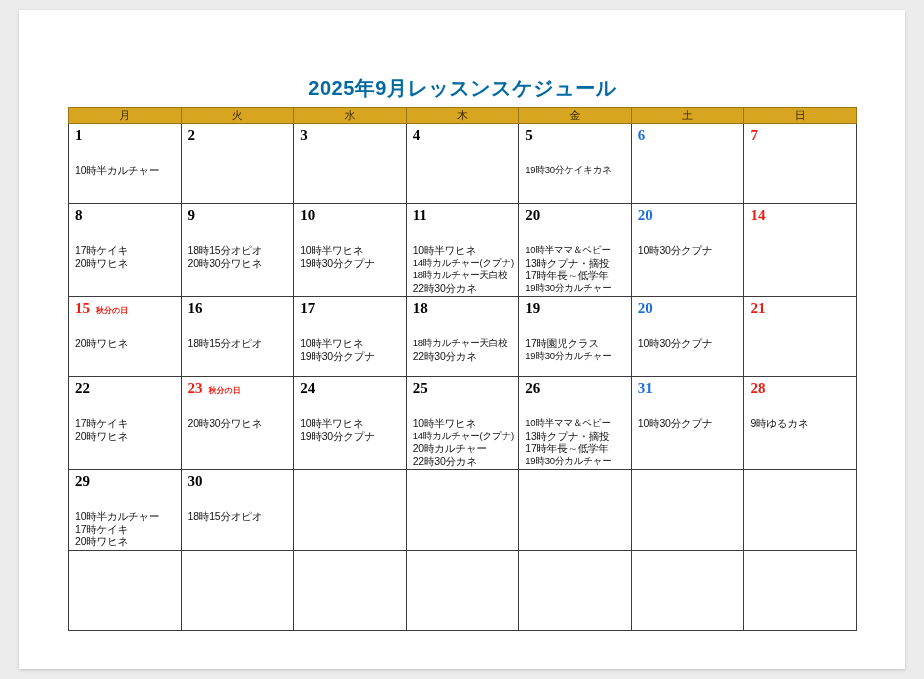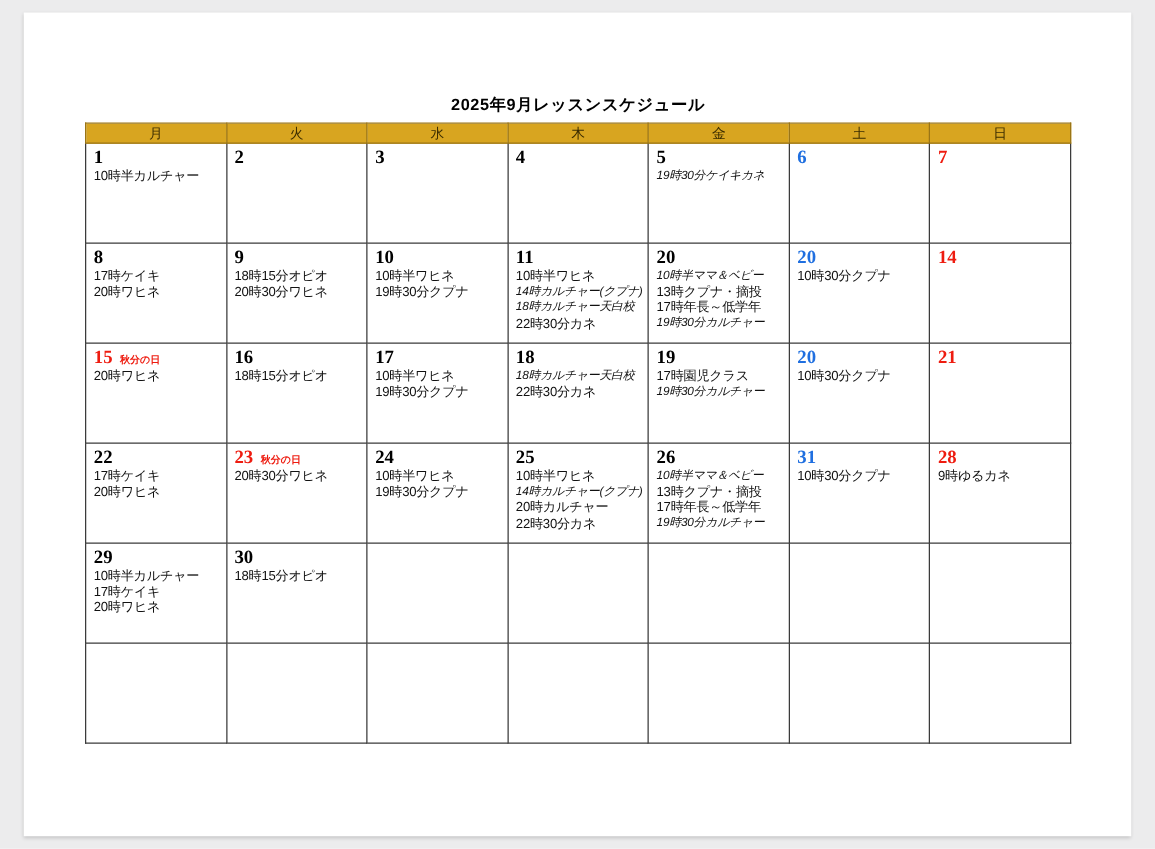--- a/index.html
+++ b/index.html
@@ -24,23 +24,23 @@
   }
   .sheet {
     position: absolute;
     left: 49px;
     top: 65px;
     width: 789px;
     height: 545px;
   }
   .cal-title {
     text-align: center;
-    color: #000000;
+    color: #0369a1;
     font-weight: bold;
-    font-size: 13px;
+    font-size: 20px;
     letter-spacing: 0.5px;
     margin-bottom: 5px;
     font-family: "Liberation Sans", sans-serif;
   }
   table.calendar {
     border-collapse: collapse;
     table-layout: fixed;
     width: 789px;
   }
   table.calendar th {
@@ -73,29 +73,29 @@
   }
   .daynum.sat { color: #1f6fe0; }
   .daynum.sun { color: #ee1c10; }
   .holiday {
     font-size: 8px;
     color: #ee1c10;
     font-weight: bold;
     white-space: nowrap;
   }
   .events {
-    margin-top: 0;
+    margin-top: 20px;
     font-size: 10.5px;
     line-height: 12.5px;
     color: #111111;
     font-family: "Liberation Sans", sans-serif;
     letter-spacing: -0.2px;
   }
   .ev { white-space: nowrap; }
-  .ev.small { font-size: 9.5px; font-style: italic; }
+  .ev.small { font-size: 9.5px; }
   .empty-cell { }
 </style>
 </head>
 <body>
 
 <div class="page">
   <div class="sheet">
     <div class="cal-title">2025年9月レッスンスケジュール</div>
     <table class="calendar">
       <thead>

